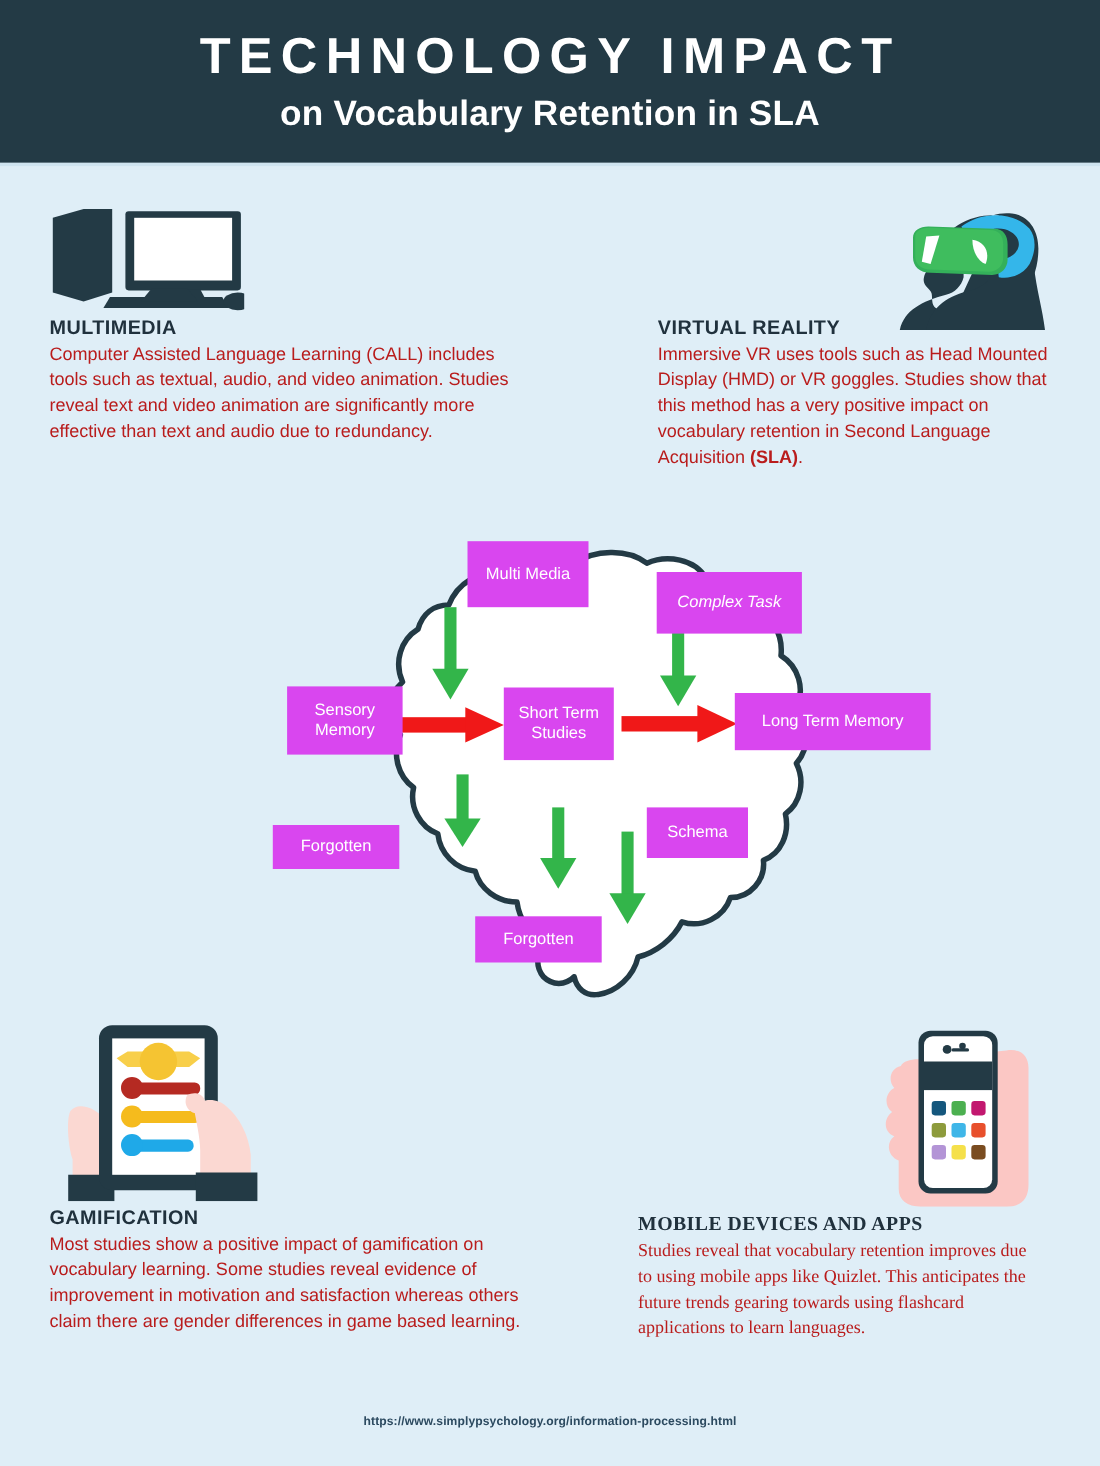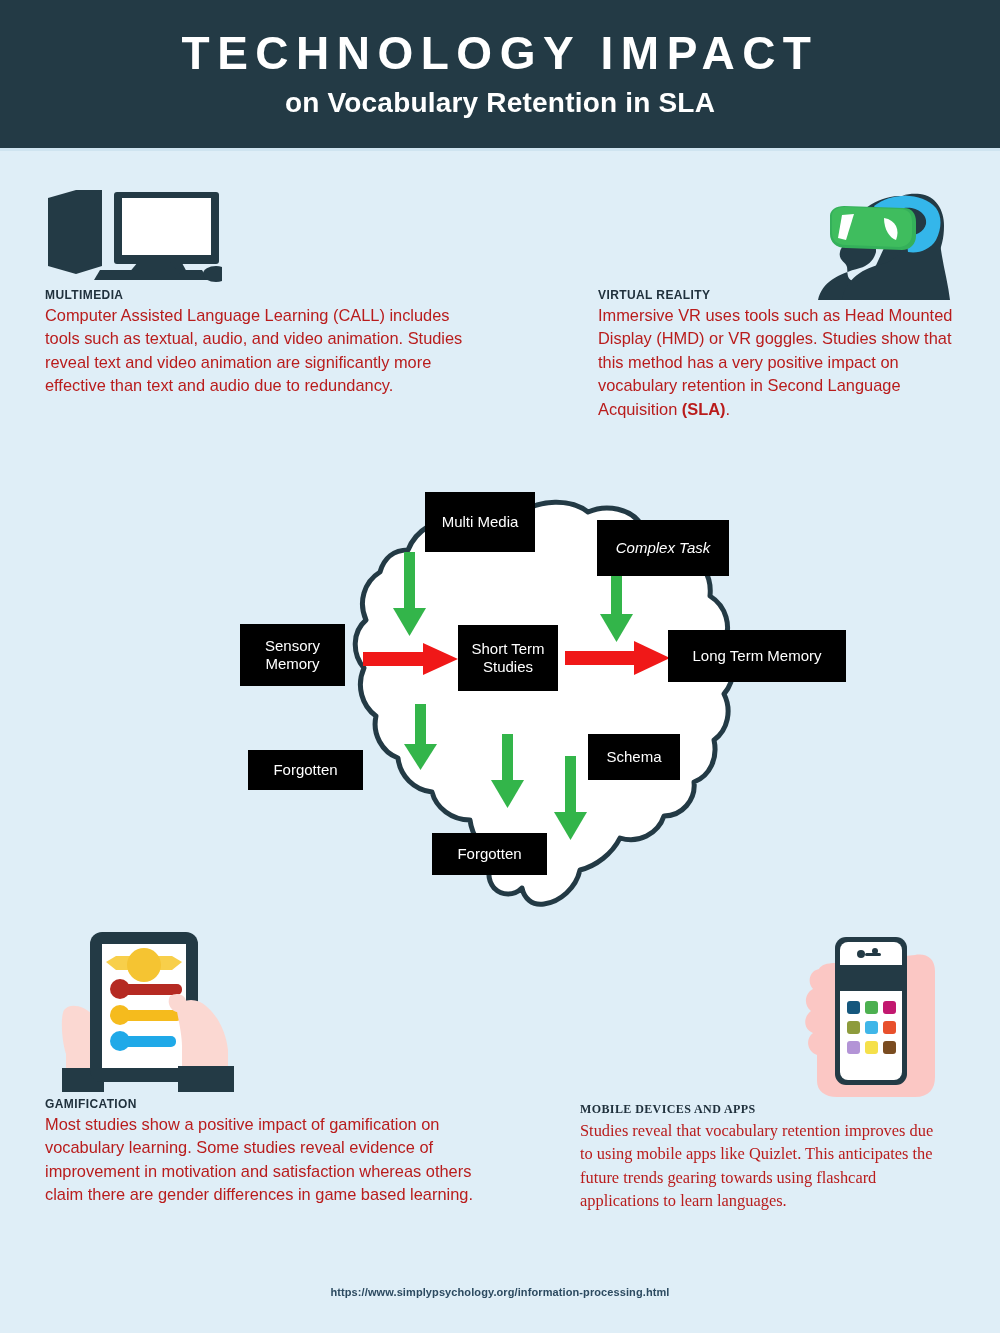--- a/index.html
+++ b/index.html
@@ -15,29 +15,29 @@
   .header {
     position:absolute; left:0; top:0; width:1000px; height:148px;
     background:#233a45;
     display:flex; flex-direction:column; align-items:center; justify-content:center;
   }
   .title-main {
     color:#ffffff; font-size:46px; font-weight:bold;
     letter-spacing:7.5px; line-height:1.05; white-space:nowrap;
   }
   .title-sub {
-    color:#ffffff; font-size:28px; font-weight:bold;
+    color:#ffffff; font-size:32px; font-weight:bold;
     margin-top:10px; letter-spacing:0.2px; white-space:nowrap;
   }
   .header-rule { position:absolute; left:0; top:148px; width:1000px; height:3px; background:#cfe4f0; }
 
   
   .block { position:absolute; }
   .block h3 {
-    font-size:12px; font-weight:bold; color:#20313d;
+    font-size:18px; font-weight:bold; color:#20313d;
     letter-spacing:0.4px; margin-bottom:2px;
   }
   .block p {
     font-size:16.4px; color:#b91c1c; line-height:1.43;
   }
   .block p b { font-weight:bold; }
 
   #block-multimedia { left:45px; top:288px; width:420px; }
   #block-vr        { left:598px; top:288px; width:378px; }
   #block-gam       { left:45px; top:1097px; width:450px; }
@@ -48,30 +48,30 @@
     position:absolute; left:0; top:1285px; width:1000px;
     text-align:center; font-size:11px; font-weight:bold;
     color:#2c4a60; line-height:1.45; letter-spacing:0.1px;
   }
 
   
   #diagram { position:absolute; left:240px; top:478px; width:620px; height:430px; }
   #diagram svg { position:absolute; left:0; top:0; }
 
   .dbox {
-    position:absolute; background:#000000; color:#ffffff;
+    position:absolute; background:#d946ef; color:#ffffff;
     font-size:15px; line-height:1.22;
     display:flex; align-items:center; justify-content:center;
     text-align:center; padding:7px 10px;
   }
 
   
   #box-multimedia  { left:185px; top:14px;  width:110px; height:60px; }
   #box-complextask { left:357px; top:42px;  width:132px; height:56px;font-style:italic; }
-  #box-sensory     { left:0;   top:146px; width:105px; height:62px; }
+  #box-sensory     { left:21px;   top:146px; width:105px; height:62px; }
   #box-short       { left:218px; top:147px; width:100px; height:66px; }
   #box-long        { left:428px; top:152px; width:178px; height:52px; }
   #box-forgot1     { left:8px;   top:272px; width:115px; height:40px; }
   #box-schema      { left:348px; top:256px; width:92px;  height:46px;text-align:right; }
   #box-forgot2     { left:192px; top:355px; width:115px; height:42px; }
 
   
   .icon { position:absolute; }
   #icon-computer { left:42px;  top:184px; width:180px; height:100px; }
   #icon-vr       { left:812px; top:182px; width:138px; height:118px; }

